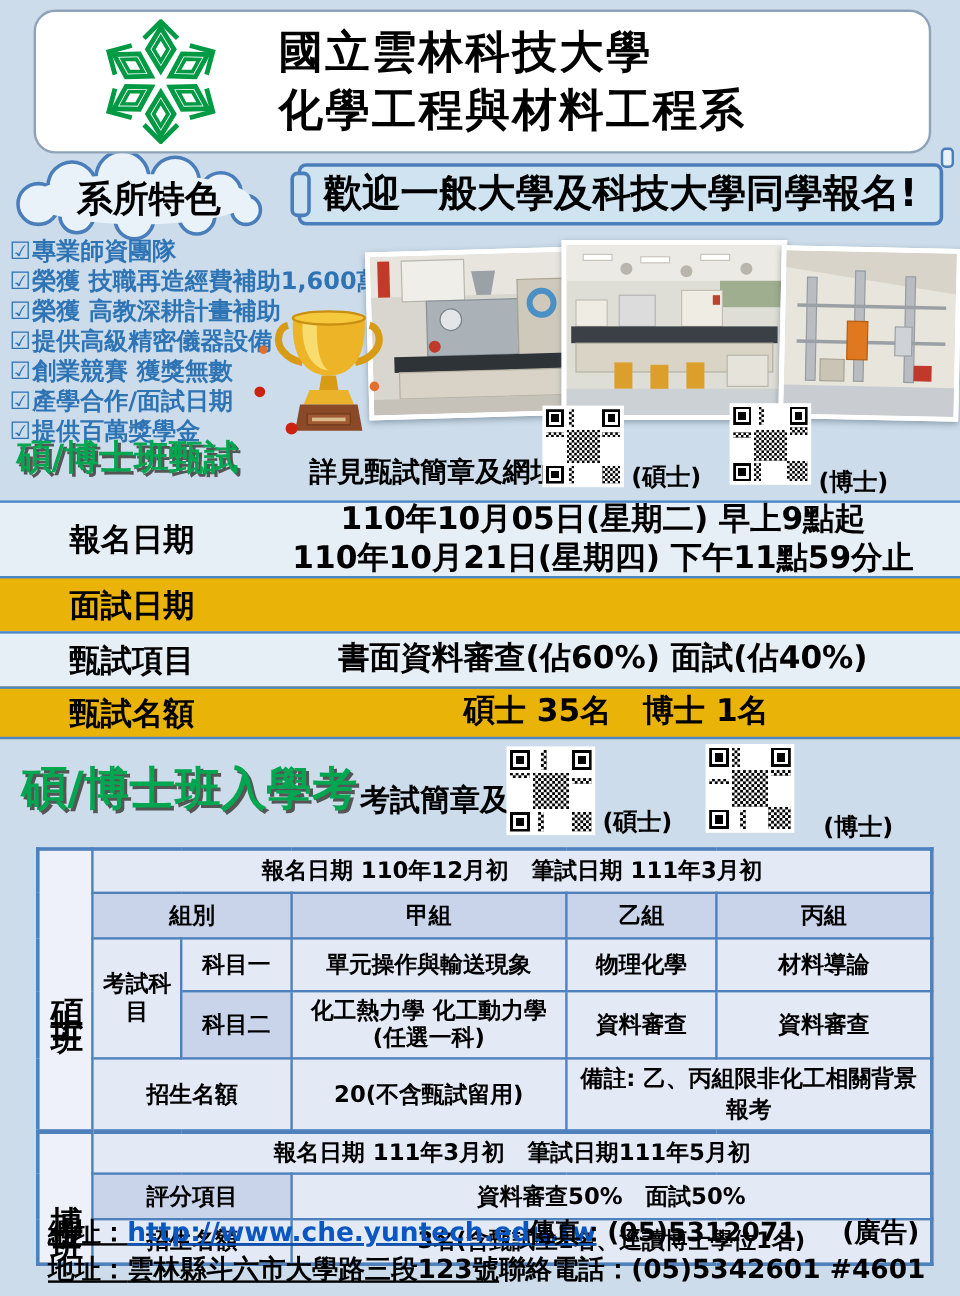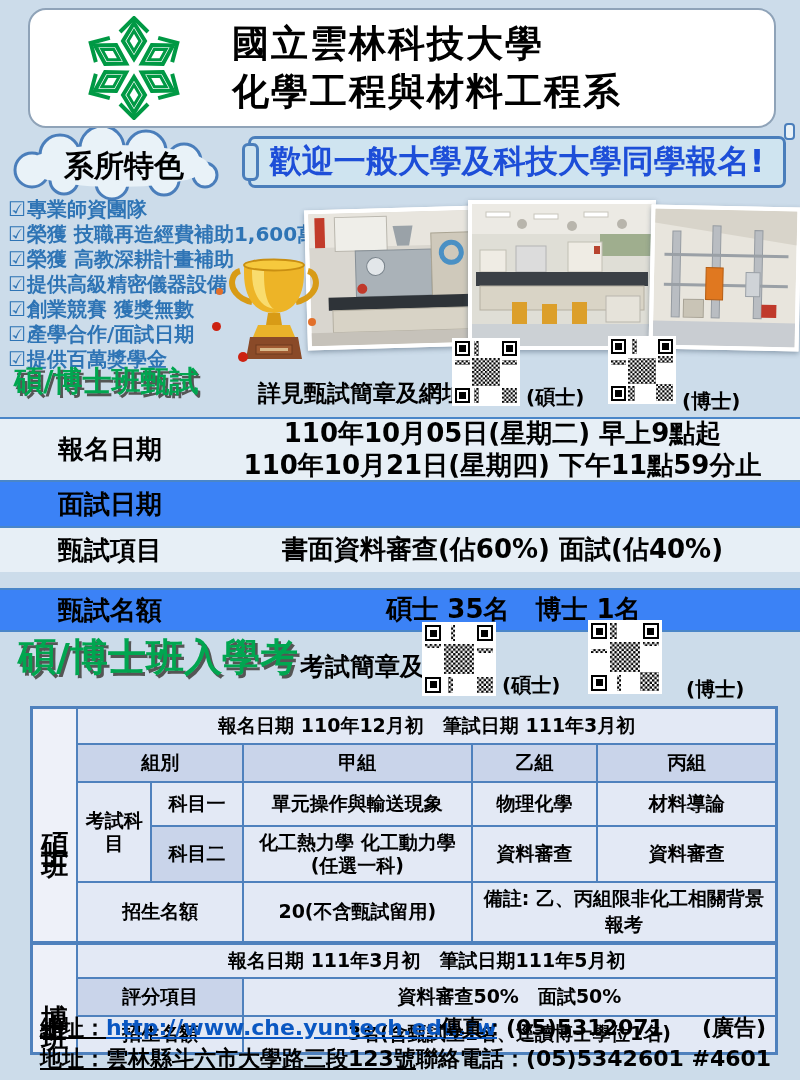--- a/index.html
+++ b/index.html
@@ -26,21 +26,21 @@
     display:flex; align-items:center; justify-content:center;
   }
   .banner::before {
     content:""; position:absolute; left:-9px; top:4px; bottom:4px; width:11px;
     background:#cfe4f0; border:3px solid #4a7ebb; border-radius:6px;
   }
   .banner::after {
     content:""; position:absolute; right:-12px; top:-16px; width:7px; height:13px;
     border:2px solid #4a7ebb; border-radius:4px; background:#e9f2f8;
   }
-  .banner-text { color:#1d4ed8; font-size:32px; font-weight:bold; white-space:nowrap; }
+  .banner-text { color:#000000; font-size:32px; font-weight:bold; white-space:nowrap; }
   
   .features { position:absolute; left:8px; top:197px; width:306px; }
   .feature-item { color:#2e74b5; font-weight:bold; font-size:20px; line-height:25px; white-space:nowrap; }
   .feature-item .chk { margin-right:1px; }
   
   .photo { position:absolute; background:#fff; border:4px solid #fff; box-shadow:0 2px 5px rgba(60,80,100,.45); }
   .photo svg { display:block; }
   .photo1 { left:306px; top:208px; transform:rotate(-1.6deg); }
   .photo2 { left:468px; top:200px; }
   .photo3 { left:650px; top:206px; transform:rotate(1.2deg); }
@@ -52,25 +52,25 @@
     position:absolute; font-weight:bold; color:#00a650;
     text-shadow:2.5px 2.5px 0 #555; white-space:nowrap;
   }
   .heading-sub { position:absolute; font-weight:bold; color:#000; white-space:nowrap; }
   .qr { position:absolute; background:#fff; padding:3px; }
   .qr svg { display:block; width:100%; height:100%; }
   .qr-label { position:absolute; font-size:20px; font-weight:bold; white-space:nowrap; }
   
   .srows { position:absolute; left:0; top:417px; width:800px; }
   .srow { display:flex; align-items:center; border-top:2px solid #4a86c8; background:#e7eff6; }
-  .srow.alt { background:#3b82f6;gap:22px; }
+  .srow.alt { background:#eab308;gap:22px; }
   .srow:last-child { border-bottom:2px solid #4a86c8; }
   .srow-label { width:205px; padding-left:58px; font-size:26px; font-weight:bold; white-space:nowrap; }
   .srow-value { flex:1; text-align:center; font-size:26px; font-weight:bold; line-height:1.15; }
-  .h62 { height:63px; } .h48 { height:46px; } .h46 { height:44px;margin-top:16px; }
+  .h62 { height:63px; } .h48 { height:46px; } .h46 { height:44px; }
   
   .exam-table {
     position:absolute; left:30px; top:706px; width:748px;
     border-collapse:collapse; border:3px solid #4f81bd;
     font-weight:bold; text-align:center;
   }
   .exam-table td { border:2px solid #4f81bd; font-size:19px; background:#e3e9f5; padding:3px 2px; }
   .exam-table td.dark { background:#c9d4ea; }
   .exam-table td.side {
     background:#eef1f9; font-size:27px; width:46px; padding:2px 0;

